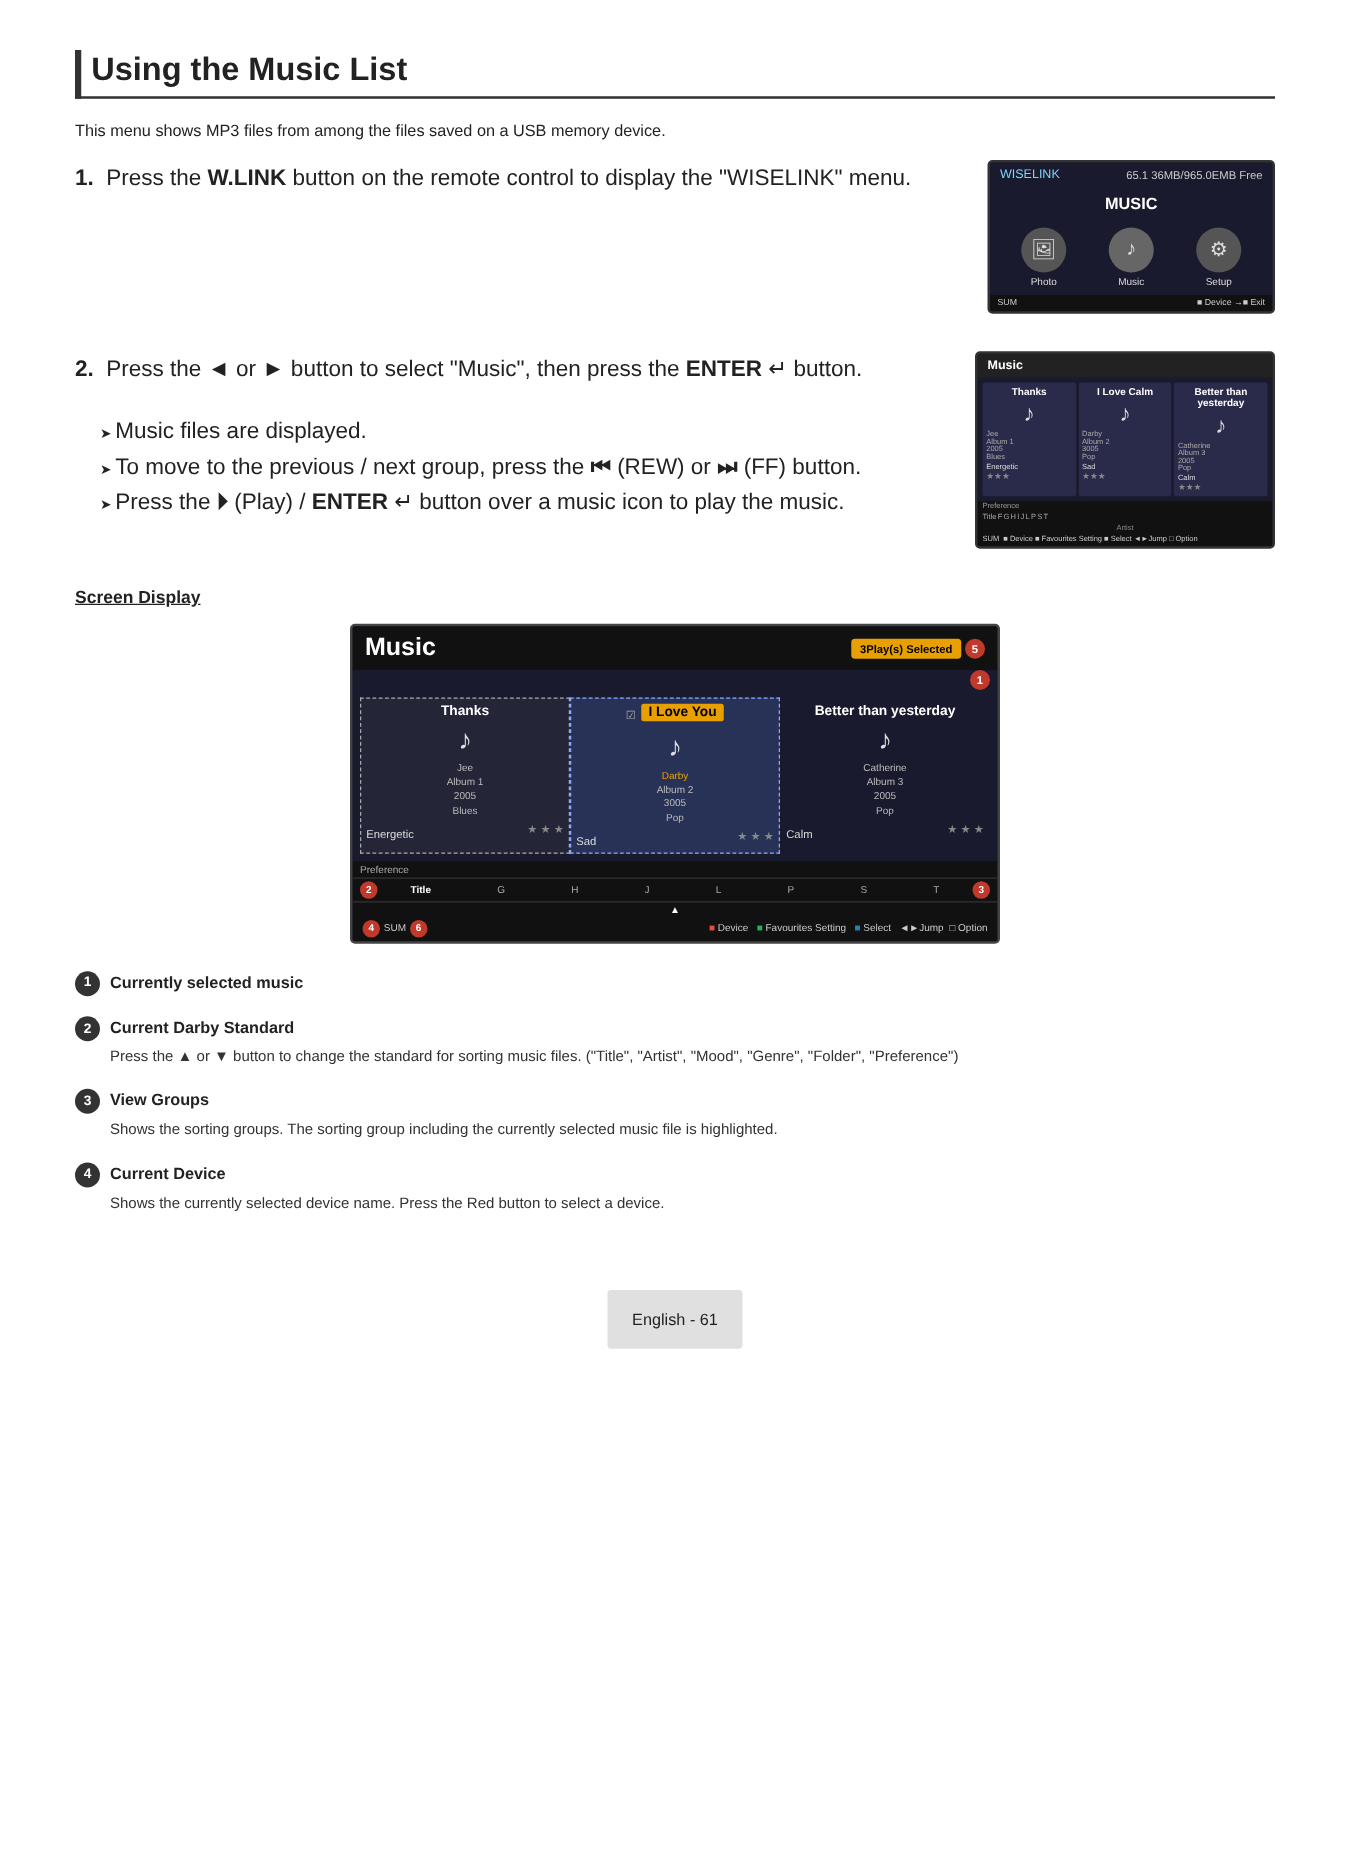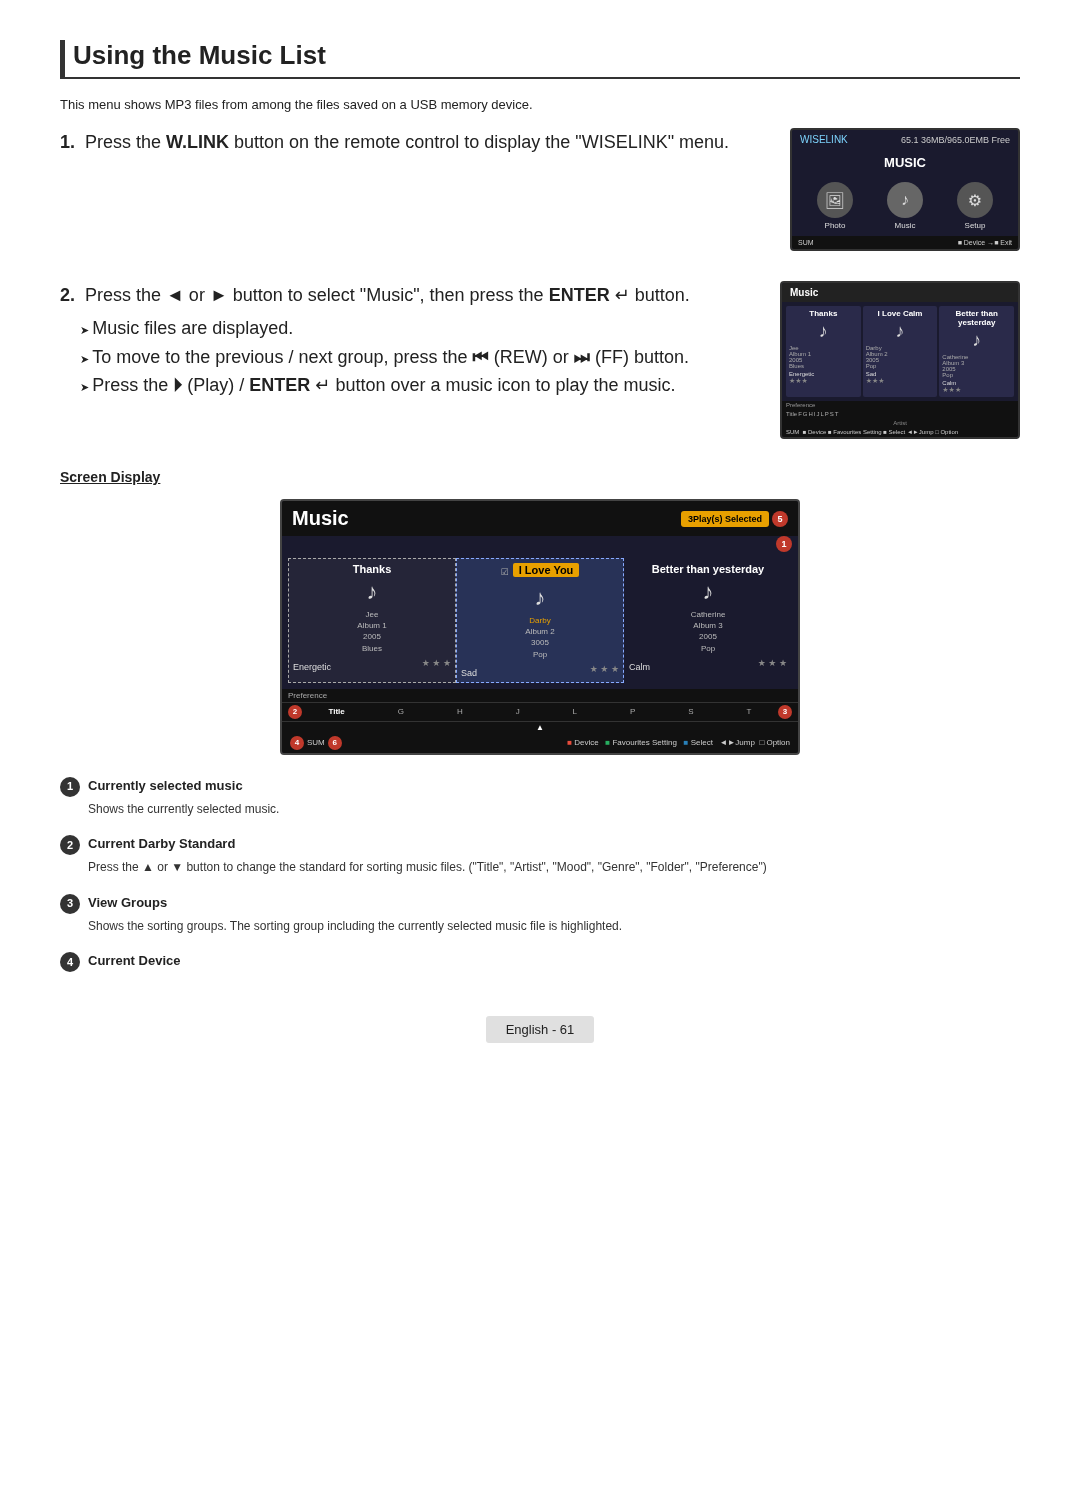--- a/index.html
+++ b/index.html
@@ -464,22 +464,22 @@
     }
 
     .ann-desc {
       font-size: 12px;
       color: #333;
       margin-top: 2px;
     }
 
     .page-footer {
       text-align: left;
-      margin-top: 14px;
-      padding: 6px 20px;
+      margin-top: 30px;
+      padding: 16px 20px;
       background: #e0e0e0;
       display: inline-block;
       margin-left: auto;
       margin-right: auto;
       font-size: 13px;
       border-radius: 3px;
     }
 
     .footer-center {
       text-align: center;
@@ -531,21 +531,21 @@
     <div class="tv-footer">
       <span>SUM</span>
       <span>■ Device  →■ Exit</span>
     </div>
   </div>
 </div>
 
 <div class="section">
   <div class="section-text">
     <p><strong>2.</strong>&nbsp; Press the ◄ or ► button to select "Music", then press the <strong>ENTER</strong> ↵ button.</p>
-    <ul style="margin-top:4px;">
+    <ul style="margin-top:20px;">
       <li>Music files are displayed.</li>
       <li>To move to the previous / next group, press the <strong>⏮</strong> (REW) or <strong>⏭</strong> (FF) button.</li>
       <li>Press the <strong>⏵</strong> (Play) / <strong>ENTER</strong> ↵ button over a music icon to play the music.</li>
     </ul>
   </div>
   <div class="tv-screenshot tv2" style="width:240px;">
     <div class="music-tv-header">Music</div>
     <div class="music-tv-columns">
       <div class="music-col">
         <div class="music-col-title">Thanks</div>
@@ -686,40 +686,40 @@
       </div>
     </div>
   </div>
 </div>
 
 <div class="annotations">
   <div class="ann-item">
     <div class="ann-num" style="background:#333;">1</div>
     <div class="ann-content">
       <div class="ann-title">Currently selected music</div>
-      <div class="ann-desc">Shows the currently selected music.</div>
     </div>
   </div>
   <div class="ann-item">
     <div class="ann-num" style="background:#333;">2</div>
     <div class="ann-content">
       <div class="ann-title">Current Darby Standard</div>
       <div class="ann-desc">Press the ▲ or ▼ button to change the standard for sorting music files. ("Title", "Artist", "Mood", "Genre", "Folder", "Preference")</div>
     </div>
   </div>
   <div class="ann-item">
     <div class="ann-num" style="background:#333;">3</div>
     <div class="ann-content">
       <div class="ann-title">View Groups</div>
       <div class="ann-desc">Shows the sorting groups. The sorting group including the currently selected music file is highlighted.</div>
     </div>
   </div>
   <div class="ann-item">
     <div class="ann-num" style="background:#333;">4</div>
     <div class="ann-content">
       <div class="ann-title">Current Device</div>
+      <div class="ann-desc">Shows the currently selected device name. Press the Red button to select a device.</div>
     </div>
   </div>
 </div>
 
 <div class="footer-center">
   <span class="page-footer">English - 61</span>
 </div>
 
 </body></html>

